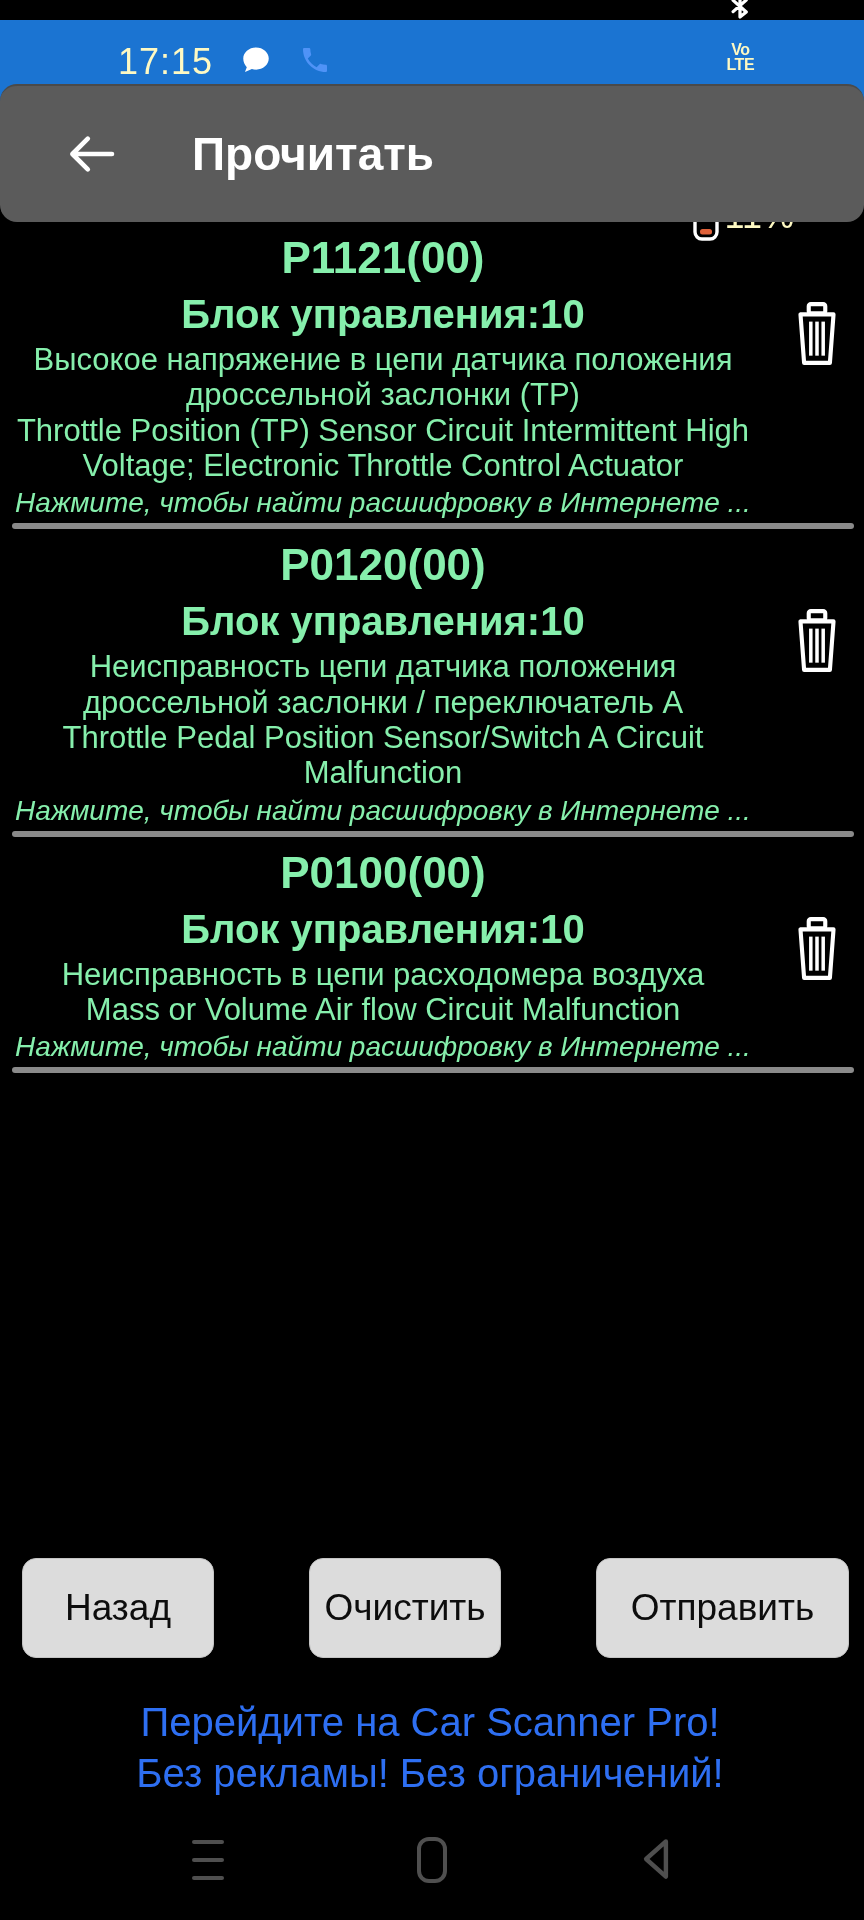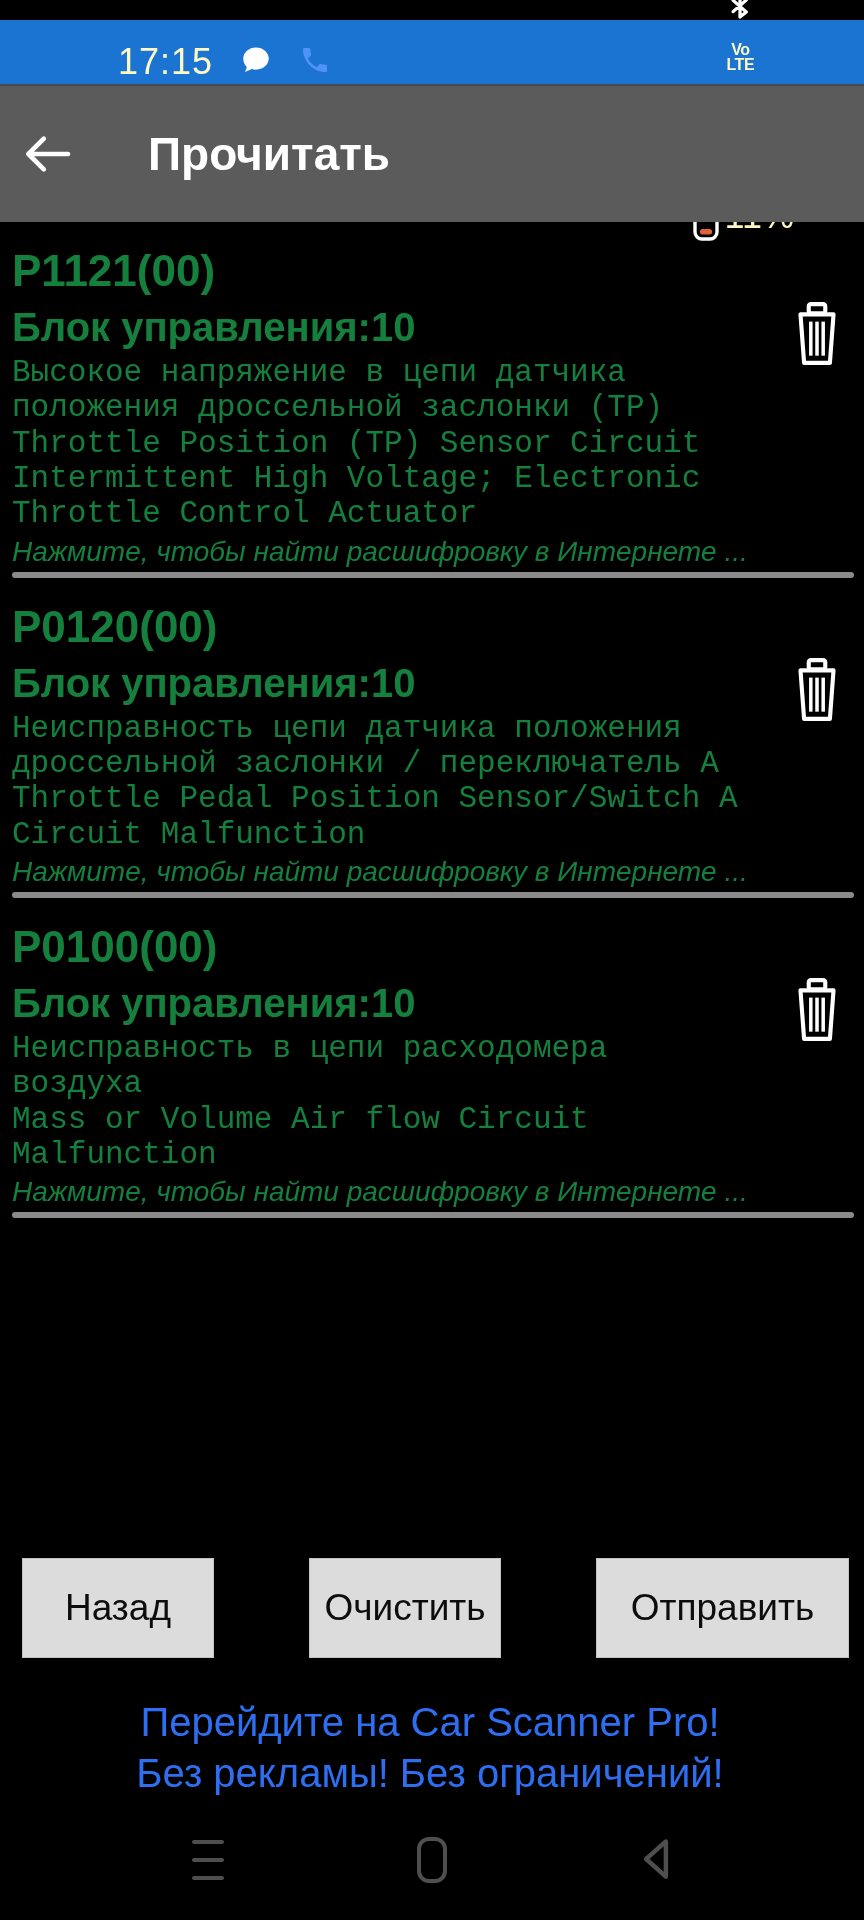--- a/index.html
+++ b/index.html
@@ -32,45 +32,45 @@
   .net-bars{display:flex;align-items:flex-end;gap:3px;margin-top:2px;}
   .net-bars span{display:block;width:6px;background:#fff;border-radius:1px;}
   .b1{height:9px;}.b2{height:14px;}.b3{height:19px;}.b4{height:24px;}
   .b5{height:24px;opacity:0.45;}
   .sim2-bar{display:block;width:6px;height:26px;background:#fff;opacity:0.3;border-radius:1px;margin-left:2px;}
   .battery-wrap{display:flex;align-items:center;gap:4px;margin-left:4px;}
   .sb-batt-pct{font-size:36px;font-weight:400;}
 
   
   .appbar{position:absolute;top:84px;left:0;width:864px;height:138px;
-    background:var(--header-gray);display:flex;align-items:center;padding-left:16px;
-    border-top:2px solid #4a4a4a;}
+    background:var(--header-gray);display:flex;align-items:center;padding-left:60px;
+    border-top:2px solid #4a4a4a;border-radius:17px;}
   .back-btn{background:none;border:none;width:60px;height:60px;display:flex;
     align-items:center;justify-content:center;cursor:pointer;}
   .appbar-title{color:#fff;font-size:46px;font-weight:700;margin-left:72px;}
 
   
   .dtc-list{position:absolute;top:222px;left:0;width:864px;}
-  .dtc-entry{position:relative;padding:23px 0 0 12px;color:#15803d;}
+  .dtc-entry{position:relative;padding:10px 0 0 12px;color:#86efac;text-align:center;}
   .dtc-text{padding-right:110px;}
   .dtc-code{font-size:44px;font-weight:700;line-height:1.18;}
   .dtc-module{font-size:40px;font-weight:700;line-height:1.2;margin-top:6px;}
-  .dtc-desc-ru,.dtc-desc-en{font-size:31px;font-weight:400;line-height:1.14;font-family:Liberation Mono, monospace;}
+  .dtc-desc-ru,.dtc-desc-en{font-size:31px;font-weight:400;line-height:1.14;}
   .dtc-desc-ru{margin-top:4px;}
   .dtc-hint{font-size:28px;font-style:italic;line-height:1.22;margin-top:3px;}
   .dtc-divider{height:6px;background:var(--divider-gray);border-radius:3px;
     margin:3px 10px 0 0;}
   .trash-btn{position:absolute;right:22px;top:80px;width:50px;height:64px;
     background:none;border:none;cursor:pointer;padding:0;}
 
   
   .footer-buttons{position:absolute;top:1558px;left:0;width:864px;display:flex;
     justify-content:space-between;padding:0 15px 0 22px;}
   .footer-btn{height:100px;background:var(--button-gray);border:1px solid #c4c4c4;
-    border-radius:0;font-size:37px;color:#0d0d0d;cursor:pointer;
+    border-radius:14px;font-size:37px;color:#0d0d0d;cursor:pointer;
     font-family:"Liberation Sans","DejaVu Sans",sans-serif;}
   .btn-back{width:192px;}
   .btn-send{width:253px;}
   .btn-clear{width:192px;}
 
   
   .promo{position:absolute;top:1697px;left:0;width:860px;text-align:center;
     color:var(--promo-blue);font-size:40px;line-height:1.28;cursor:pointer;}
 
   

